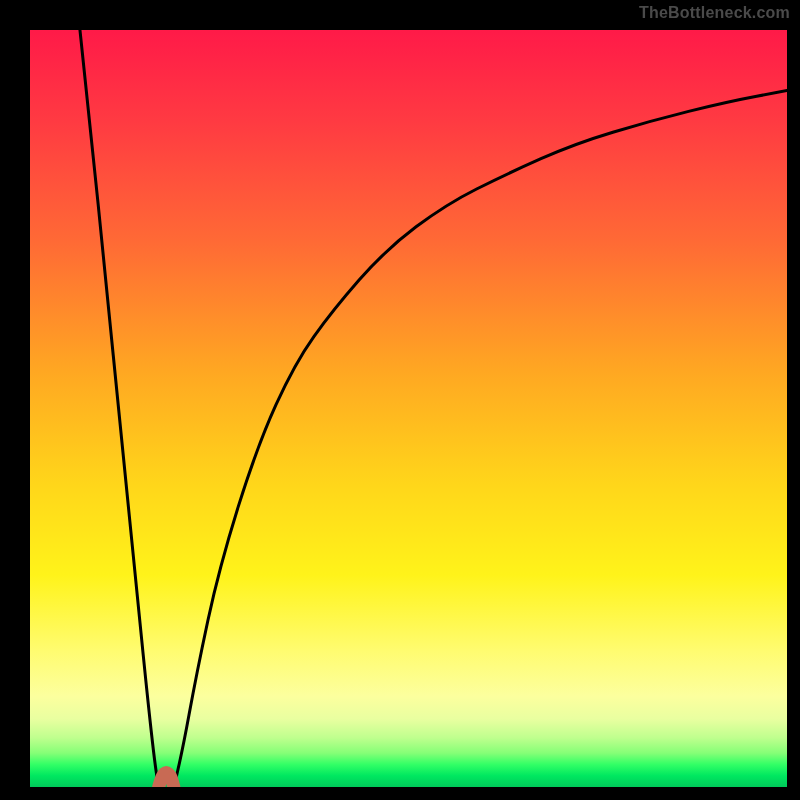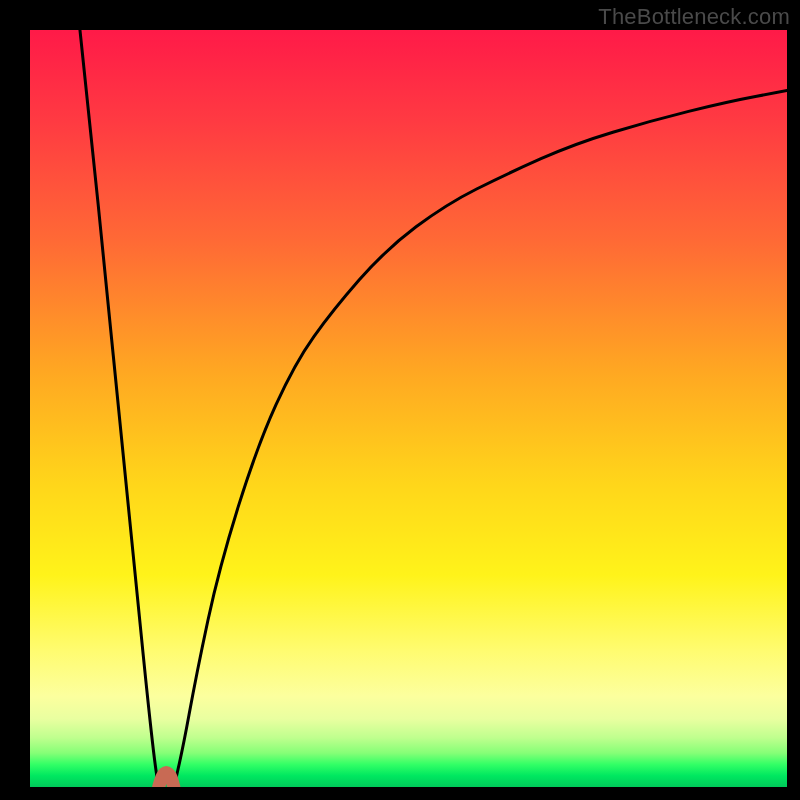--- a/index.html
+++ b/index.html
@@ -15,22 +15,22 @@
     position: relative;
     width: 800px;
     height: 800px;
     background: #000;
   }
   .attribution {
     position: absolute;
     top: 4px;
     right: 10px;
     color: #4a4a4a;
-    font-size: 22px;
-    font-weight: 400;
+    font-size: 16px;
+    font-weight: 700;
     letter-spacing: 0.2px;
     z-index: 10;
   }
   .plot-area {
     position: absolute;
     left: 30px;
     top: 30px;
     width: 757px;
     height: 757px;
     overflow: hidden;

